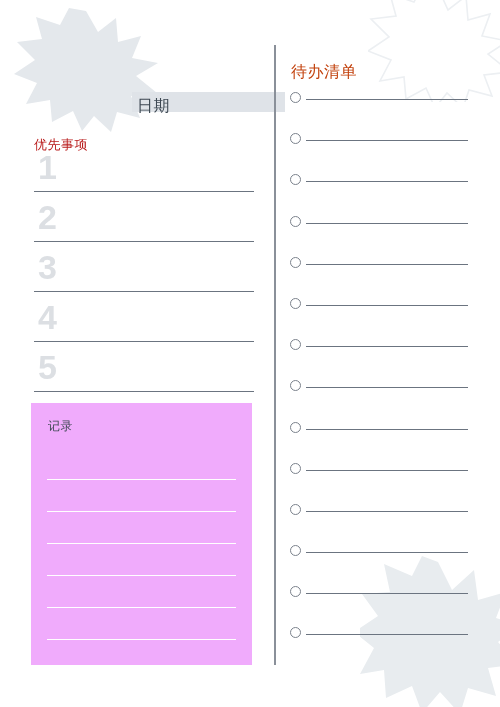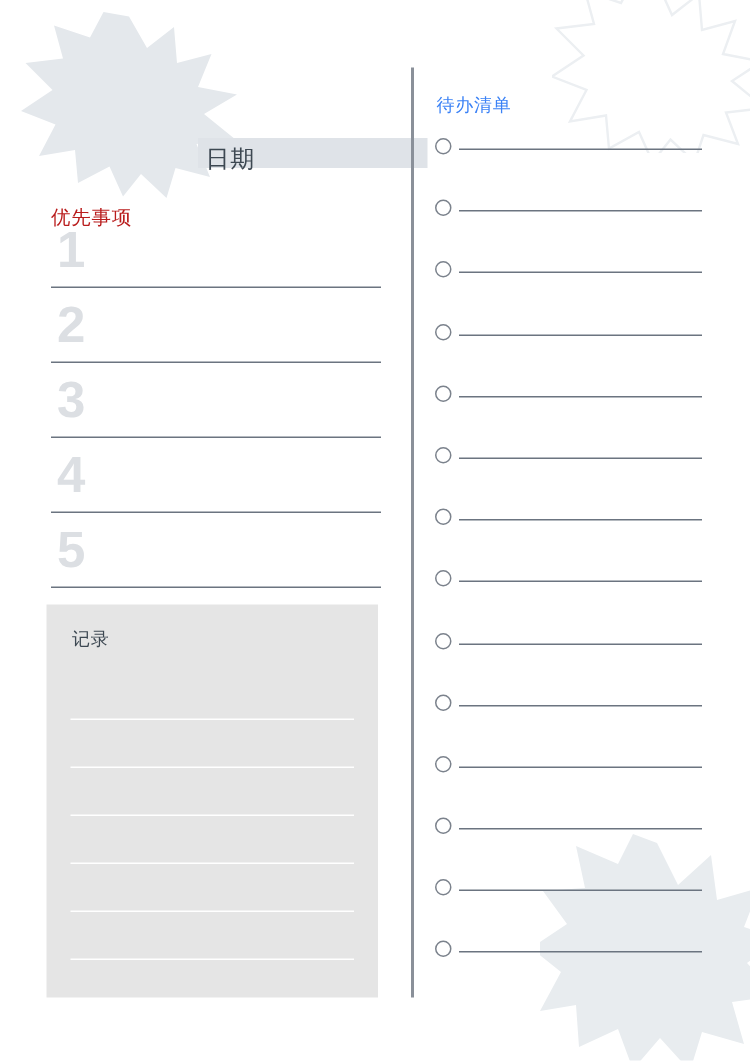--- a/index.html
+++ b/index.html
@@ -49,40 +49,40 @@
     color:#dcdfe3;
   }
   .priority-rule{
     position:absolute;left:0;right:0;bottom:8px;
     border-bottom:1.4px solid #6b7480;
   }
 
   
   .notes-box{
     position:absolute;left:31px;top:403px;width:221px;height:262px;
-    background:#e5e5e5;z-index:3;
+    background:#f0abfc;z-index:3;
   }
   .notes-title{
     position:absolute;left:17px;top:15px;
     font-size:12px;color:#3d4852;letter-spacing:.5px;
   }
   .notes-lines{position:absolute;left:16px;top:45px;width:189px;}
   .notes-rule{height:31px;border-bottom:1.6px solid #ffffff;}
 
   
   .divider{
     position:absolute;left:274px;top:45px;width:1.6px;height:620px;
     background:#8a9099;z-index:3;
   }
 
   
   .right-col{position:absolute;left:290px;top:0;width:210px;height:707px;z-index:3;}
   .checklist-heading{
     position:absolute;left:1px;top:62px;
-    font-size:12px;color:#3b82f6;letter-spacing:.5px;
+    font-size:16px;color:#c2410c;letter-spacing:.5px;
   }
   .checklist{position:absolute;left:0;top:92px;width:178px;}
   .check-row{
     position:relative;height:41.2px;
     display:flex;align-items:flex-start;
   }
   .check-circle{
     width:9px;height:9px;border-radius:50%;
     border:1.2px solid #7b828c;background:transparent;
     flex:0 0 auto;margin-top:0px;

